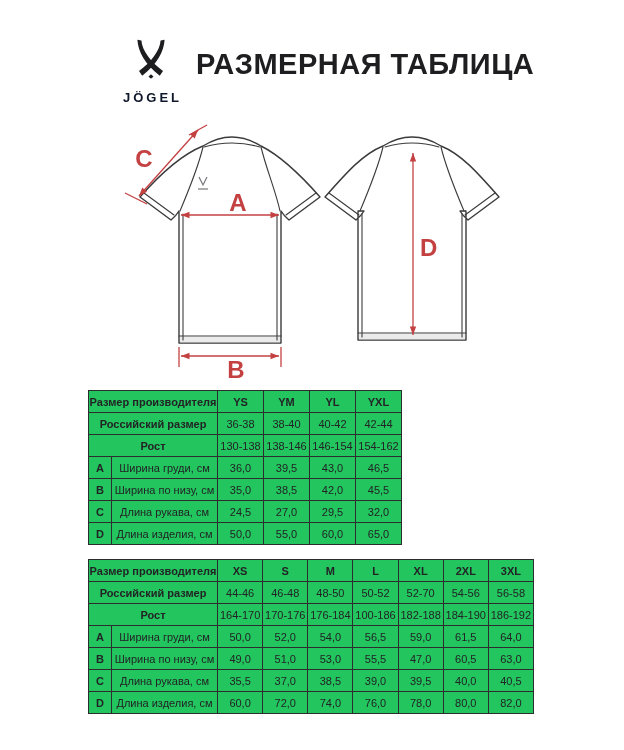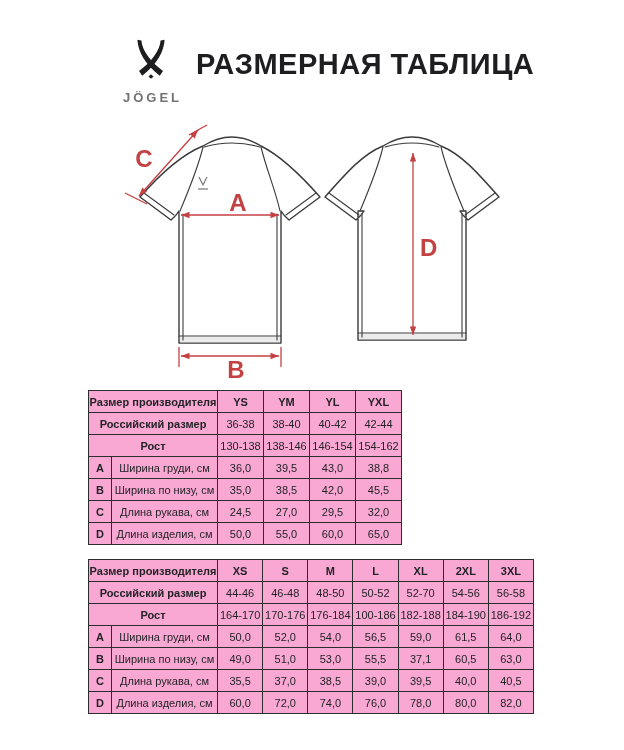--- a/index.html
+++ b/index.html
@@ -10,36 +10,36 @@
   }
   html,body{margin:0;padding:0;background:#ffffff;}
   body{width:624px;height:750px;overflow:hidden;
        font-family:"Liberation Sans","DejaVu Sans",sans-serif;color:var(--ink);}
   .page{position:relative;width:624px;height:750px;background:#fff;}
 
   
   .brand{position:absolute;left:110px;top:38px;width:82px;text-align:center;}
   .brand svg{display:block;margin:0 auto;}
   .brand-word{font-weight:bold;font-size:13px;letter-spacing:3px;padding-left:3px;
-              margin-top:2px;color:#737373;}
+              margin-top:2px;color:#0f172a;}
   .title{position:absolute;left:196px;top:47px;margin:0;font-size:29px;line-height:34px;
          font-weight:bold;letter-spacing:0.5px;color:#1e1e20;white-space:nowrap;}
 
   
   .diagram{position:absolute;left:0;top:0;width:624px;height:750px;pointer-events:none;}
   .diagram .shape{fill:#ffffff;stroke:var(--outline);stroke-width:1.4;
                   stroke-linejoin:round;stroke-linecap:round;}
   .diagram .seam{fill:none;stroke:var(--outline);stroke-width:1.1;stroke-linecap:round;}
   .diagram .hemfill{fill:var(--hem);stroke:none;}
   .diagram .meas{fill:none;stroke:var(--accent);stroke-width:1.3;}
   .diagram .mlabel{fill:var(--accent);font-size:24px;font-weight:bold;}
   .diagram .chestlogo{fill:none;stroke:#77777b;stroke-width:1.2;}
 
   
-  table.t{position:absolute;border-collapse:collapse;table-layout:fixed;background:#f9a8d4;
+  table.t{position:absolute;border-collapse:collapse;table-layout:fixed;background:#22c55e;
           font-size:11px;color:var(--ink);border:1.5px solid #2d2d30;}
   table.t td{border:1px solid #2d2d30;height:21px;padding:0;text-align:center;
              vertical-align:middle;overflow:hidden;white-space:nowrap;}
   .t1{left:88px;top:390px;width:314px;}
   .t2{left:88px;top:559px;width:446px;}
   col.c-ltr{width:23px;} col.c-desc{width:106px;}
   td.hlabel{font-weight:bold;}
   td.code{font-weight:bold;}
   td.ltr{font-weight:bold;}
   td.desc{text-align:left;padding-left:9px;}
@@ -163,21 +163,21 @@
           <td class="hval">138-146</td>
           <td class="hval">146-154</td>
           <td class="hval">154-162</td>
         </tr>
         <tr>
           <td class="ltr">A</td>
           <td class="desc">Ширина груди, см</td>
           <td class="val">36,0</td>
           <td class="val">39,5</td>
           <td class="val">43,0</td>
-          <td class="val">38,8</td>
+          <td class="val">46,5</td>
         </tr>
         <tr>
           <td class="ltr">B</td>
           <td class="desc">Ширина по низу, см</td>
           <td class="val">35,0</td>
           <td class="val">38,5</td>
           <td class="val">42,0</td>
           <td class="val">45,5</td>
         </tr>
         <tr>
@@ -252,21 +252,21 @@
           <td class="val">61,5</td>
           <td class="val">64,0</td>
         </tr>
         <tr>
           <td class="ltr">B</td>
           <td class="desc">Ширина по низу, см</td>
           <td class="val">49,0</td>
           <td class="val">51,0</td>
           <td class="val">53,0</td>
           <td class="val">55,5</td>
-          <td class="val">37,1</td>
+          <td class="val">47,0</td>
           <td class="val">60,5</td>
           <td class="val">63,0</td>
         </tr>
         <tr>
           <td class="ltr">C</td>
           <td class="desc">Длина рукава, см</td>
           <td class="val">35,5</td>
           <td class="val">37,0</td>
           <td class="val">38,5</td>
           <td class="val">39,0</td>

